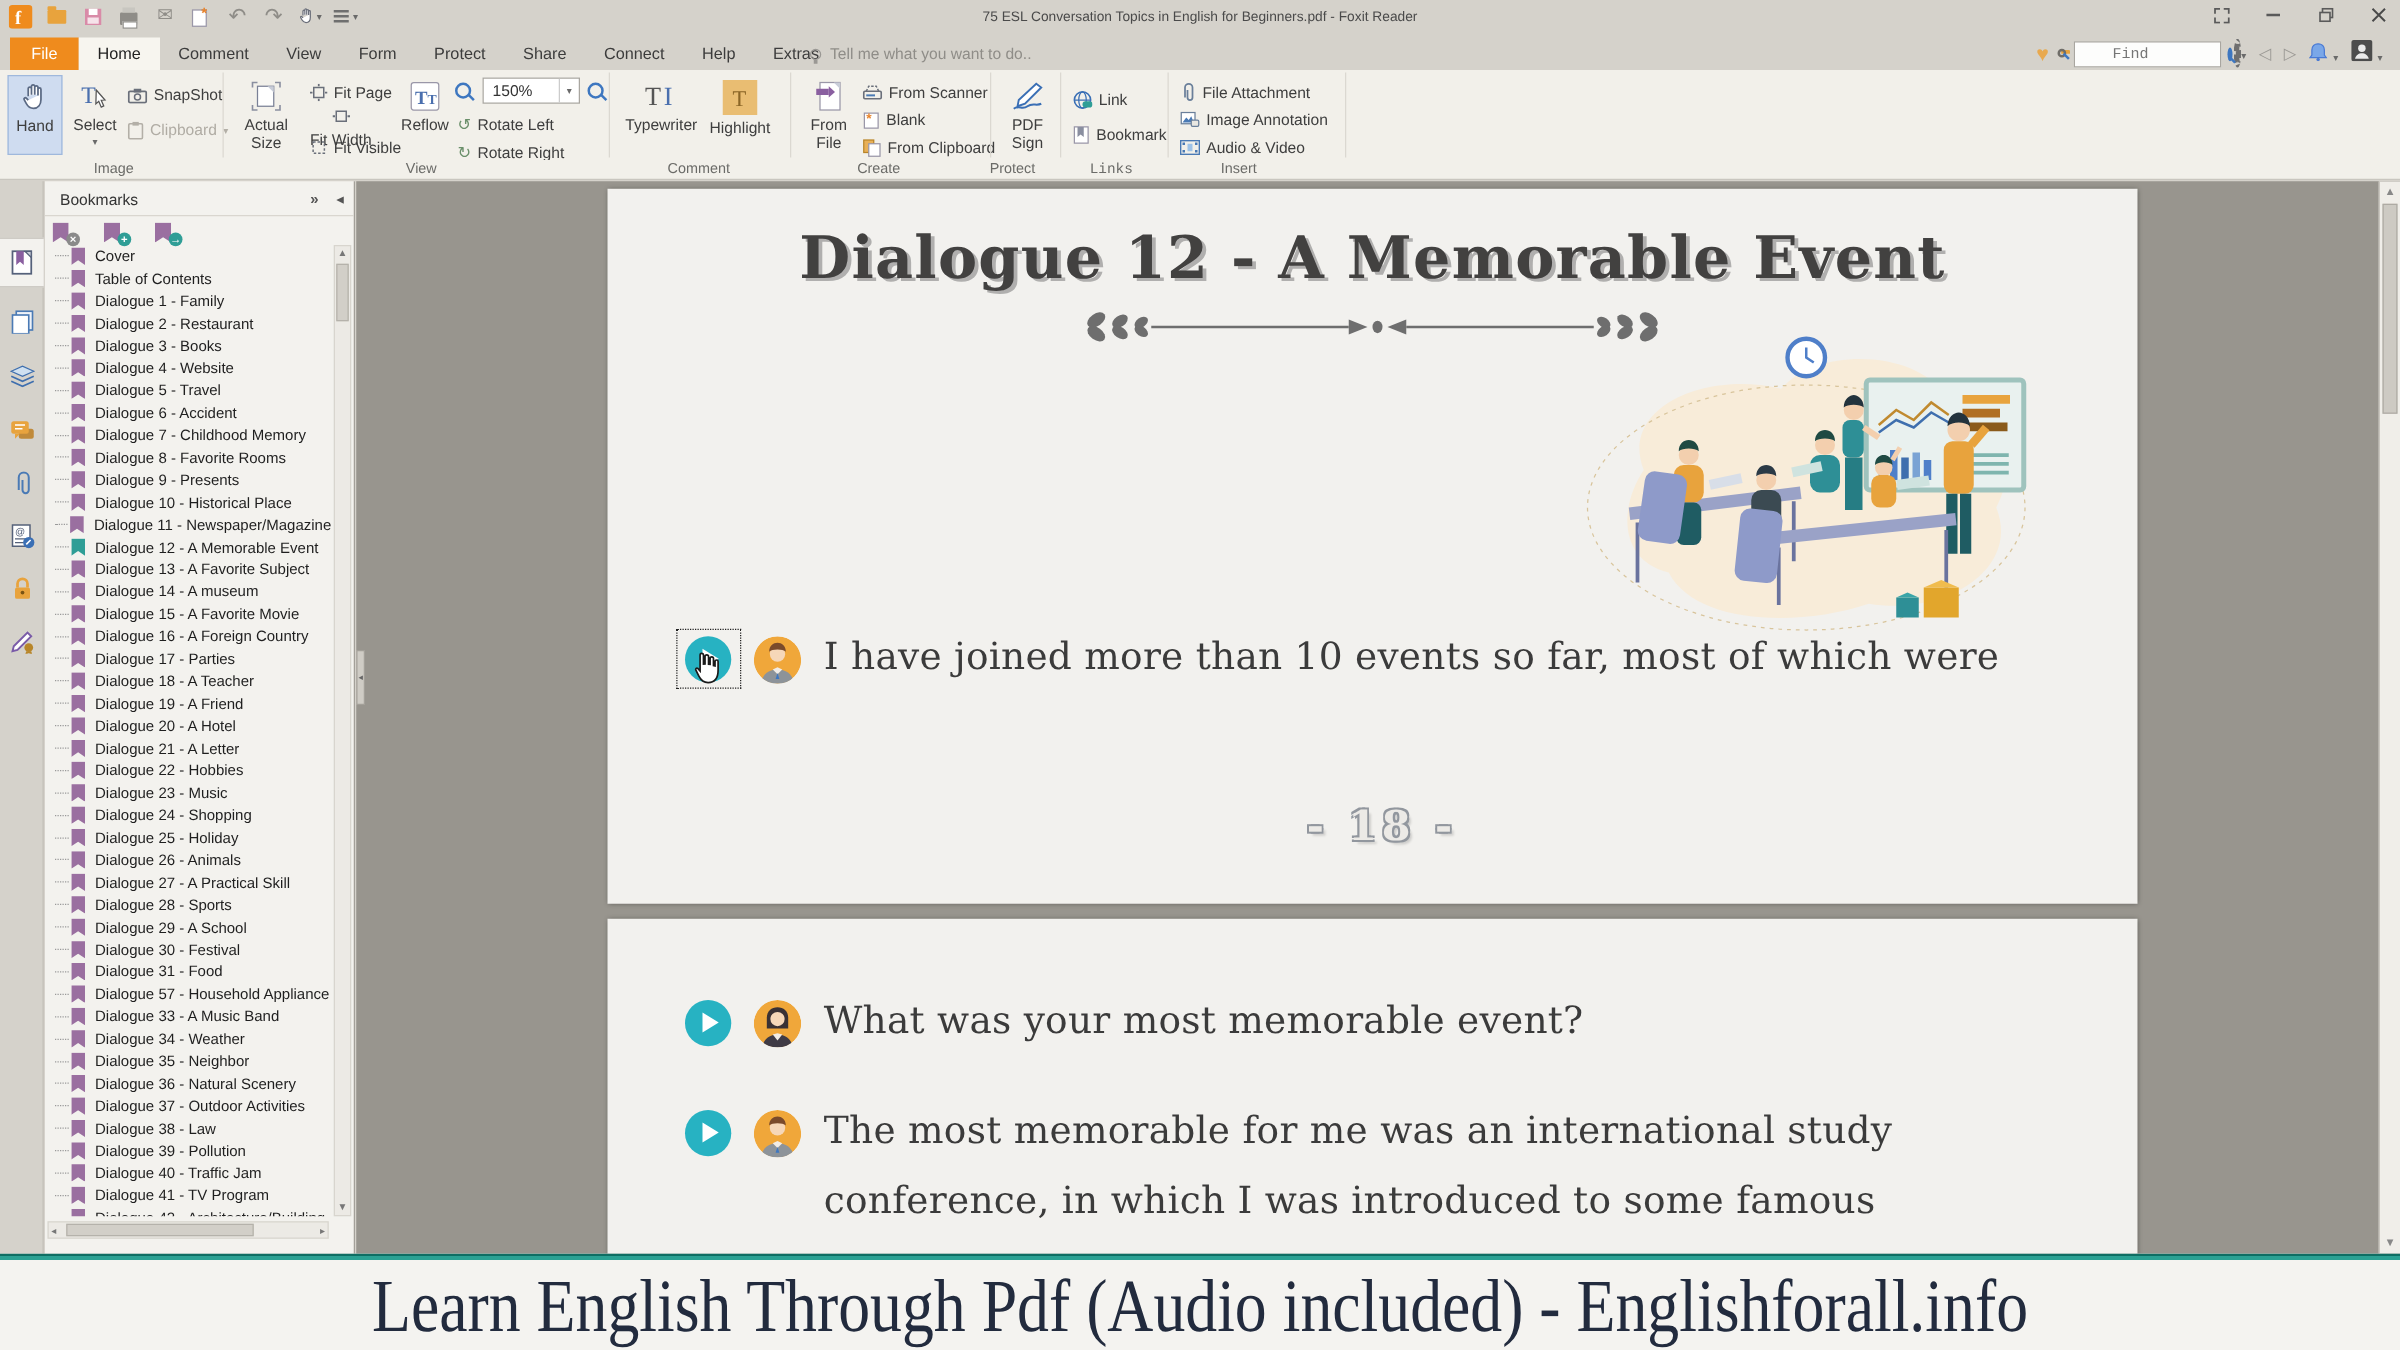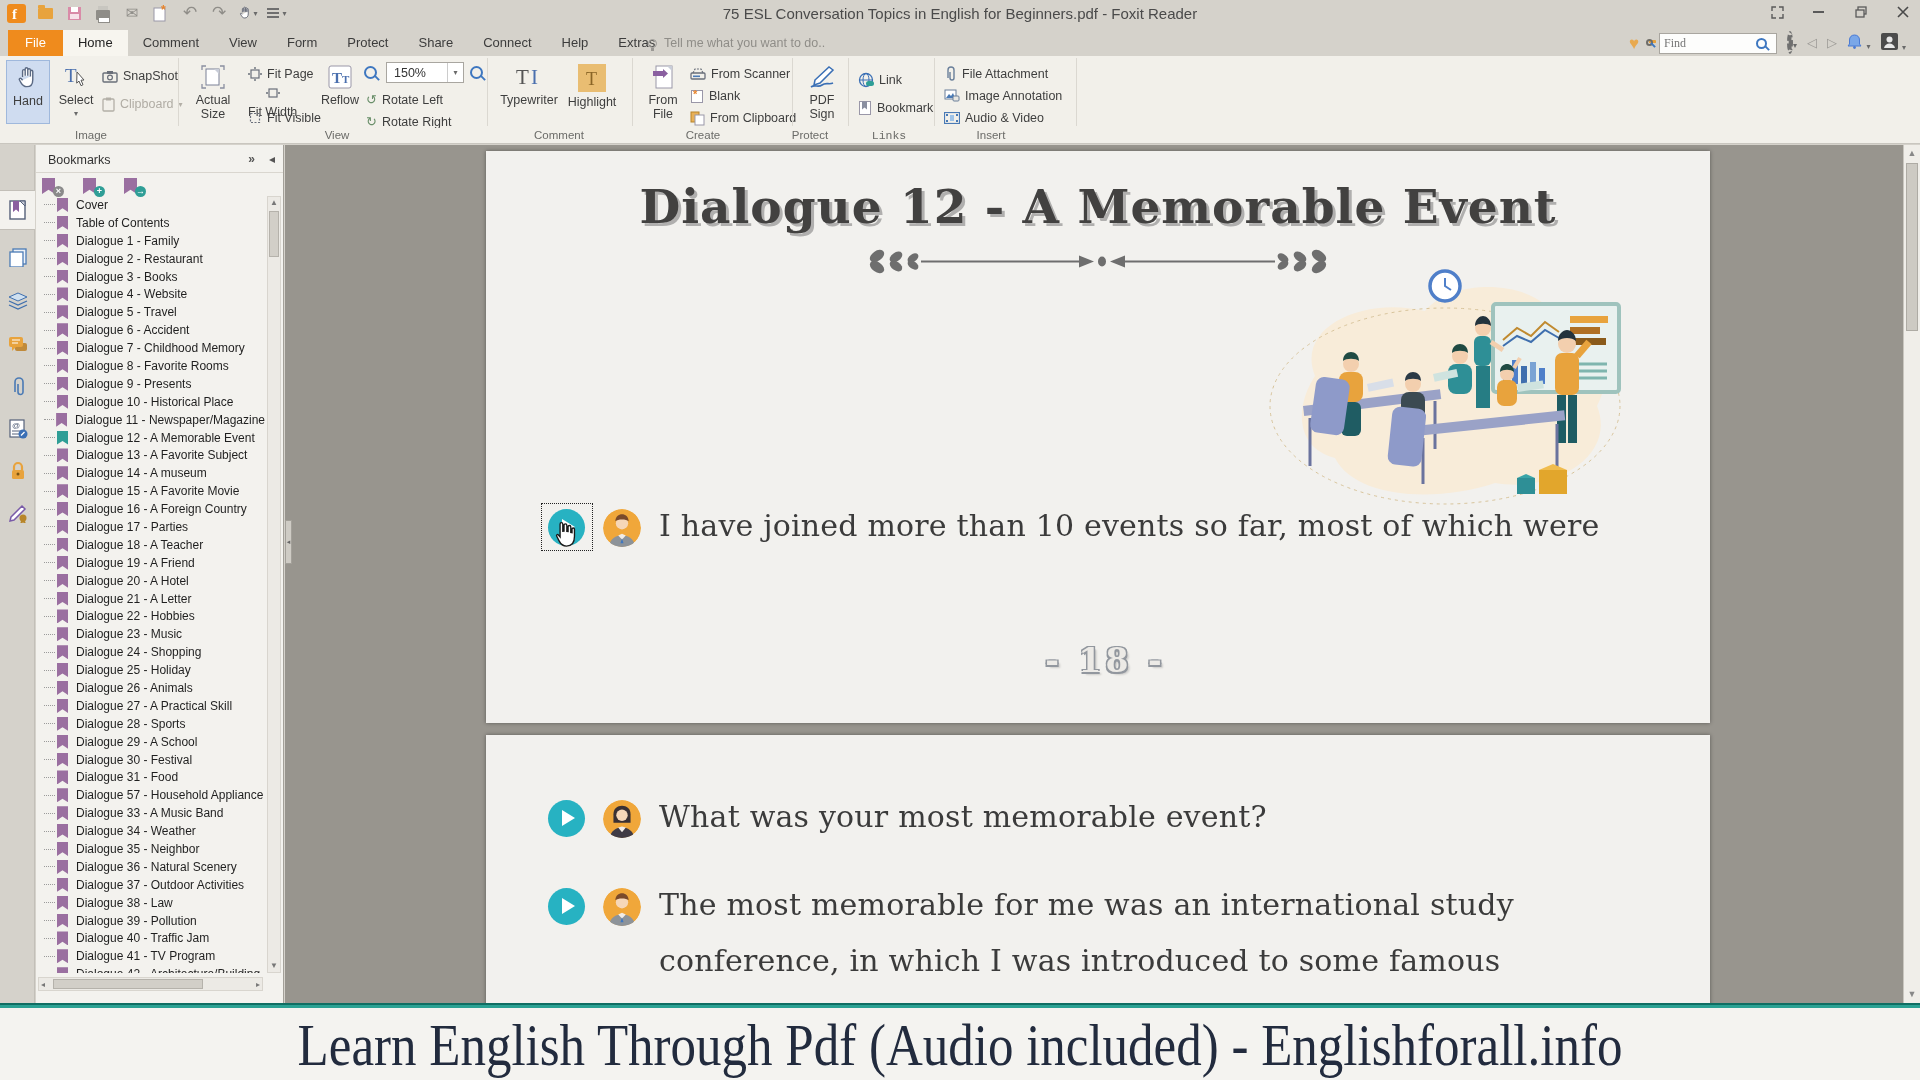--- a/index.html
+++ b/index.html
@@ -5,37 +5,37 @@
   * { margin:0; padding:0; box-sizing:border-box; }
   html,body { width:1920px; height:1080px; overflow:hidden; }
   body { font-family:"Liberation Sans", sans-serif; }
   .app { position:relative; width:1920px; height:1080px; background:#d5d2cb; overflow:hidden; }
 
   
   .titlebar { position:absolute; top:0; left:0; right:0; height:30px; background:#d5d2cb; }
   .qat { position:absolute; left:6px; top:3px; display:flex; align-items:center; gap:9px; }
   .qat .qbtn { width:20px; height:20px; display:flex; align-items:center; justify-content:center; }
   .win-title { position:absolute; top:0; left:0; right:0; height:28px; text-align:center; line-height:28px;
-               font-size:15px; color:#4a4a4a; }
+               font-size:11px; color:#4a4a4a; }
   .winctl { position:absolute; right:4px; top:2px; display:flex; gap:16px; align-items:center; }
   .winctl .wbtn { width:26px; height:20px; display:flex; align-items:center; justify-content:center; }
 
   
   .menurow { position:absolute; top:30px; left:0; right:0; height:26px; background:#d5d2cb; }
   .tabs { position:absolute; left:8px; top:0; display:flex; height:26px; }
   .tab { padding:0 15px; height:26px; line-height:26px; font-size:13px; color:#3c3c3c; cursor:default; }
   .tab.file { background:#ef8b1d; color:#fff; padding:0 17px; }
   .tab.active { background:#f7f5ef; color:#222; }
   .tellme { position:absolute; left:648px; top:0; height:26px; display:flex; align-items:center; gap:7px;
             font-size:12.5px; color:#8f8d88; }
   .bulb { width:9px; height:9px; border:1.5px solid #9a9894; border-radius:50%; position:relative; }
   .bulb::after { content:""; position:absolute; left:2px; bottom:-4px; width:3px; height:3px; background:#9a9894; }
   .findgroup { position:absolute; right:14px; top:2px; display:flex; align-items:center; gap:10px; height:22px; }
   .findbox { width:118px; height:21px; background:#fdfdfc; border:1px solid #a9a6a0; display:flex; align-items:center; padding:0 4px; }
-  .findbox input { border:none; outline:none; width:92px; font-size:12px; color:#be185d; background:transparent; font-family:Liberation Serif, serif; }
+  .findbox input { border:none; outline:none; width:92px; font-size:12px; color:#be185d; background:transparent; font-family:Liberation Mono, monospace;margin-left:26px; }
   .mag { width:11px; height:11px; border:2px solid #3e77c0; border-radius:50%; position:relative; display:inline-block; }
   .mag::after { content:""; position:absolute; width:6px; height:2px; background:#3e77c0; transform:rotate(45deg); right:-5px; bottom:-2px; }
   .caret { font-size:8px; color:#6a6a6a; }
   .heart { color:#e8a94f; font-size:17px; line-height:17px; }
 
   
   .ribbon { position:absolute; top:56px; left:0; right:0; height:72px; background:#f2f0ea; }
   .grouplabels { position:absolute; top:128px; left:0; right:0; height:16px; background:#f2f0ea; border-bottom:1px solid #c9c6bf; }
   .glabel { position:absolute; top:1px; font-size:11.5px; color:#6b6b68; text-align:center; }
   .rdiv { position:absolute; top:2px; width:1px; height:68px; background:#dbd8d1; }

